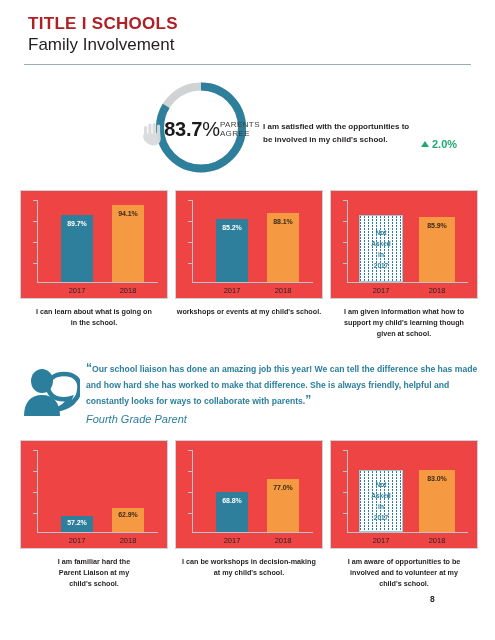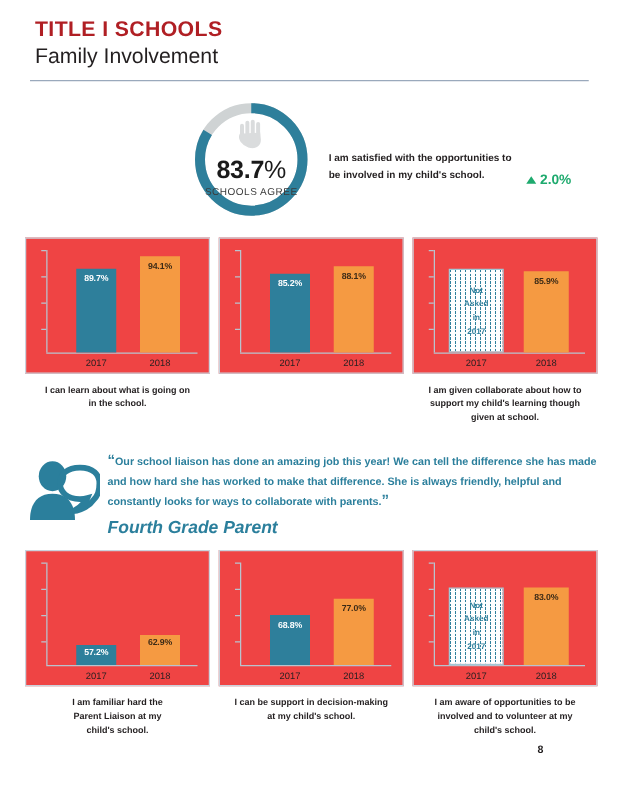--- a/index.html
+++ b/index.html
@@ -39,21 +39,21 @@
     width: 447px;
     height: 1px;
     background: #9aa9bc;
   }
 
   
   .donut-wrap { position: absolute; left: 152px; top: 78px; width: 98px; height: 99px; }
   .donut-svg { display: block; }
   .donut-center {
     position: absolute; left: 0; top: 0; width: 98px; height: 99px;
-    display: flex; flex-direction: column; align-items: center; justify-content: flex-start;
+    display: flex; flex-direction: row; align-items: center; justify-content: center;
   }
   .hand-icon { margin-top: 17px; opacity: 0.96; }
   .donut-pct {
     font-size: 20px; font-weight: bold; color: #1a1a1a; line-height: 20px; margin-top: 2px;
     letter-spacing: -0.2px;
   }
   .donut-pct .sym { font-weight: normal; font-size: 20px; }
   .donut-label { font-size: 8px; color: #3b3b3b; letter-spacing: 0.4px; margin-top: 3px; }
 
   .kpi-text {
@@ -138,21 +138,21 @@
 
   
   .quote-icon { position: absolute; left: 20px; top: 368px; }
   .quote-text {
     position: absolute; left: 86px; top: 361px; width: 398px;
     font-size: 8.6px; font-weight: bold; color: #2b7f9c; line-height: 16px;
   }
   .quote-mark { font-size: 12px; line-height: 0; }
   .quote-attrib {
     position: absolute; left: 86px; top: 413px;
-    font-size: 14px; font-style: italic; font-weight: bold; color: #2b7f9c;
+    font-size: 11px; font-style: italic; font-weight: normal; color: #2b7f9c;
   }
 
   .page-num {
     position: absolute; left: 430px; top: 594px;
     font-size: 8.5px; font-weight: bold; color: #231f20;
   }
 </style>
 </head>
 <body>
 
@@ -173,21 +173,21 @@
         <g fill="#d9dbdc">
           <rect x="2" y="4" width="3.2" height="11" rx="1.6"></rect>
           <rect x="6.3" y="1.5" width="3.2" height="13.5" rx="1.6"></rect>
           <rect x="10.6" y="0.8" width="3.2" height="14.2" rx="1.6"></rect>
           <rect x="14.9" y="2.6" width="3.2" height="12.4" rx="1.6"></rect>
           <path d="M1.8 12 q-1.6 3.2 0.6 6.4 q2.2 3.2 6.2 4.6 q4.4 1.4 7.6 -0.8 q2.6 -1.8 2.5 -5.6 L18.1 11 Z"></path>
         </g>
       </svg>
     </span>
     <div class="donut-pct"><span>83.7</span><span class="sym">%</span></div>
-    <div class="donut-label">SCHOOLS AGREE</div>
+    <div class="donut-label">PARENTS AGREE</div>
   </div>
 </div>
 
 <div class="kpi-text">I am satisfied with the opportunities to be involved in my child's school.</div>
 <div class="kpi-delta">
   <span class="tri-up"></span>
   <span>2.0%</span>
 </div>
 
 <div class="card" style="left:20px; top:190px; width:148px; height:109px;">
@@ -225,20 +225,21 @@
       <span class="bar-value on-teal">85.2%</span>
     </div>
     <div class="bar orange" style="left:91px; top:22px; width:32px; height:69px;">
       <span class="bar-value on-orange">88.1%</span>
     </div>
     <div class="xlabel" style="left:31px; top:95px;">2017</div>
     <div class="xlabel" style="left:82px; top:95px;">2018</div>
   </div>
 </div>
 <div class="caption" style="left:173px; top:306px; width:152px;">
+  <div>workshops or events at my child's school.</div>
 </div>
 
 <div class="card" style="left:330px; top:190px; width:148px; height:109px;">
   <div class="chart-area">
     <div class="axis-line" style="left:16px; top:9px; width:1px; height:82px;"></div>
     <div class="axis-line" style="left:16px; top:91px; width:121px; height:1px;"></div>
     <div class="tick" style="left:12px; top:9px;"></div>
     <div class="tick" style="left:12px; top:30px;"></div>
     <div class="tick" style="left:12px; top:51px;"></div>
     <div class="tick" style="left:12px; top:72px;"></div>
@@ -252,21 +253,21 @@
       </div>
     </div>
     <div class="bar orange" style="left:88px; top:26px; width:36px; height:65px;">
       <span class="bar-value on-orange">85.9%</span>
     </div>
     <div class="xlabel" style="left:25px; top:95px;">2017</div>
     <div class="xlabel" style="left:81px; top:95px;">2018</div>
   </div>
 </div>
 <div class="caption" style="left:328px; top:306px; width:152px;">
-  <div>I am given collaborate about how to</div>
+  <div>I am given information what how to</div>
   <div>support my child's learning though</div>
   <div>given at school.</div>
 </div>
 
 <span class="quote-icon">
   <svg width="60" height="52" viewBox="0 0 60 52">
     <g fill="#2b7f9c">
       <ellipse cx="22" cy="13" rx="11" ry="12"></ellipse>
       <path d="M22 27 C10 27 4 35 4 48 L40 48 C40 35 34 27 22 27 Z"></path>
       <path d="M44 6 C33.5 6 28 11.8 28 18.6 C28 25.4 33.5 31.2 44 31.2 C46.2 31.2 48.2 30.9 50 30.4
@@ -314,21 +315,21 @@
       <span class="bar-value on-teal">68.8%</span>
     </div>
     <div class="bar orange" style="left:91px; top:38px; width:32px; height:53px;">
       <span class="bar-value on-orange">77.0%</span>
     </div>
     <div class="xlabel" style="left:31px; top:95px;">2017</div>
     <div class="xlabel" style="left:82px; top:95px;">2018</div>
   </div>
 </div>
 <div class="caption" style="left:173px; top:556px; width:152px;">
-  <div>I can be support in decision-making</div>
+  <div>I can be workshops in decision-making</div>
   <div>at my child's school.</div>
 </div>
 
 <div class="card" style="left:330px; top:440px; width:148px; height:109px;">
   <div class="chart-area">
     <div class="axis-line" style="left:16px; top:9px; width:1px; height:82px;"></div>
     <div class="axis-line" style="left:16px; top:91px; width:121px; height:1px;"></div>
     <div class="tick" style="left:12px; top:9px;"></div>
     <div class="tick" style="left:12px; top:30px;"></div>
     <div class="tick" style="left:12px; top:51px;"></div>

